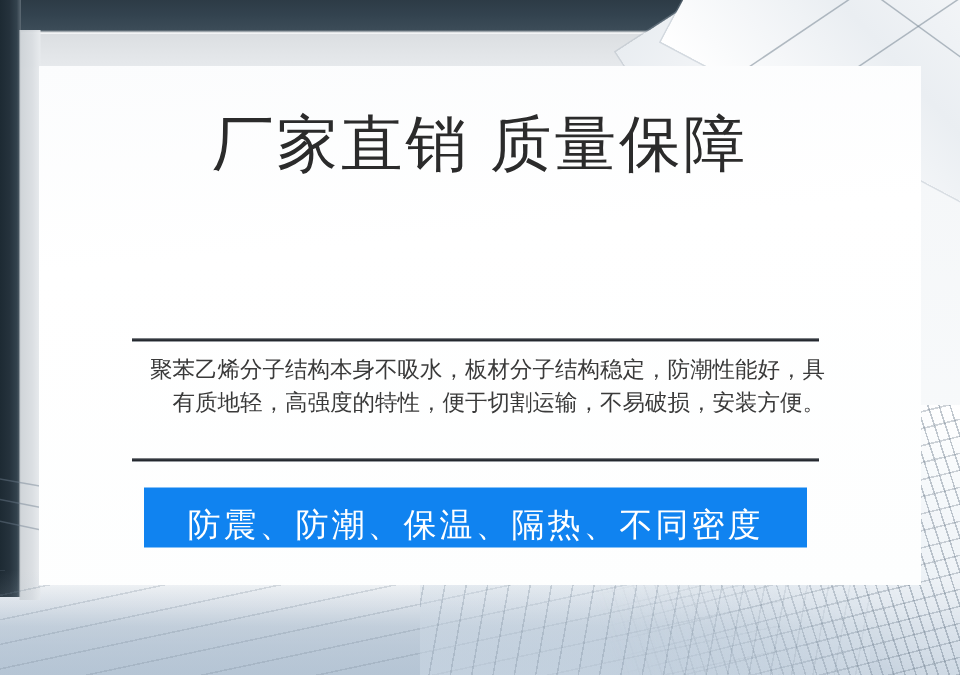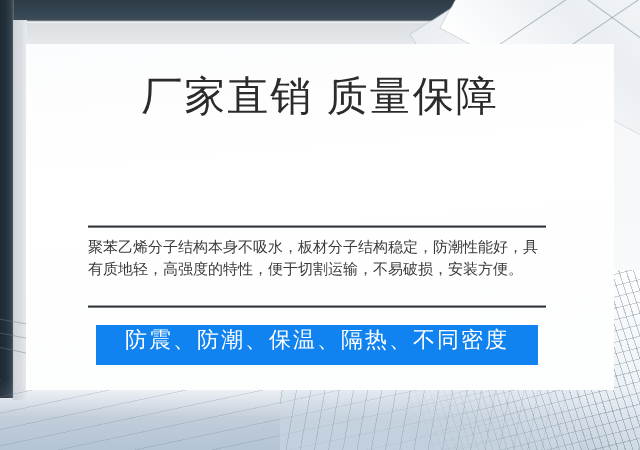--- a/index.html
+++ b/index.html
@@ -163,30 +163,30 @@
   .rule.bottom { top: 261px; }
 
   .body-copy {
     position: absolute;
     left: 62px; top: 192px;
     width: 462px;
     font-family: "Liberation Sans", "DejaVu Sans", sans-serif;
     font-size: 15px;
     line-height: 22px;
     color: #3a3a3a;
-    text-align: left;
+    text-align: right;
   }
 
   .pill {
     position: absolute;
     left: 70px; top: 281px;
     width: 442px; height: 40px;
     background: #1083f0;
     display: flex;
-    align-items: flex-start;
+    align-items: flex-end;
     justify-content: center;
   }
   .pill-text {
     font-family: "Liberation Sans", "DejaVu Sans", sans-serif;
     font-size: 22px;
     letter-spacing: 2px;
     color: #ffffff;
     white-space: nowrap;
   }
 </style>

